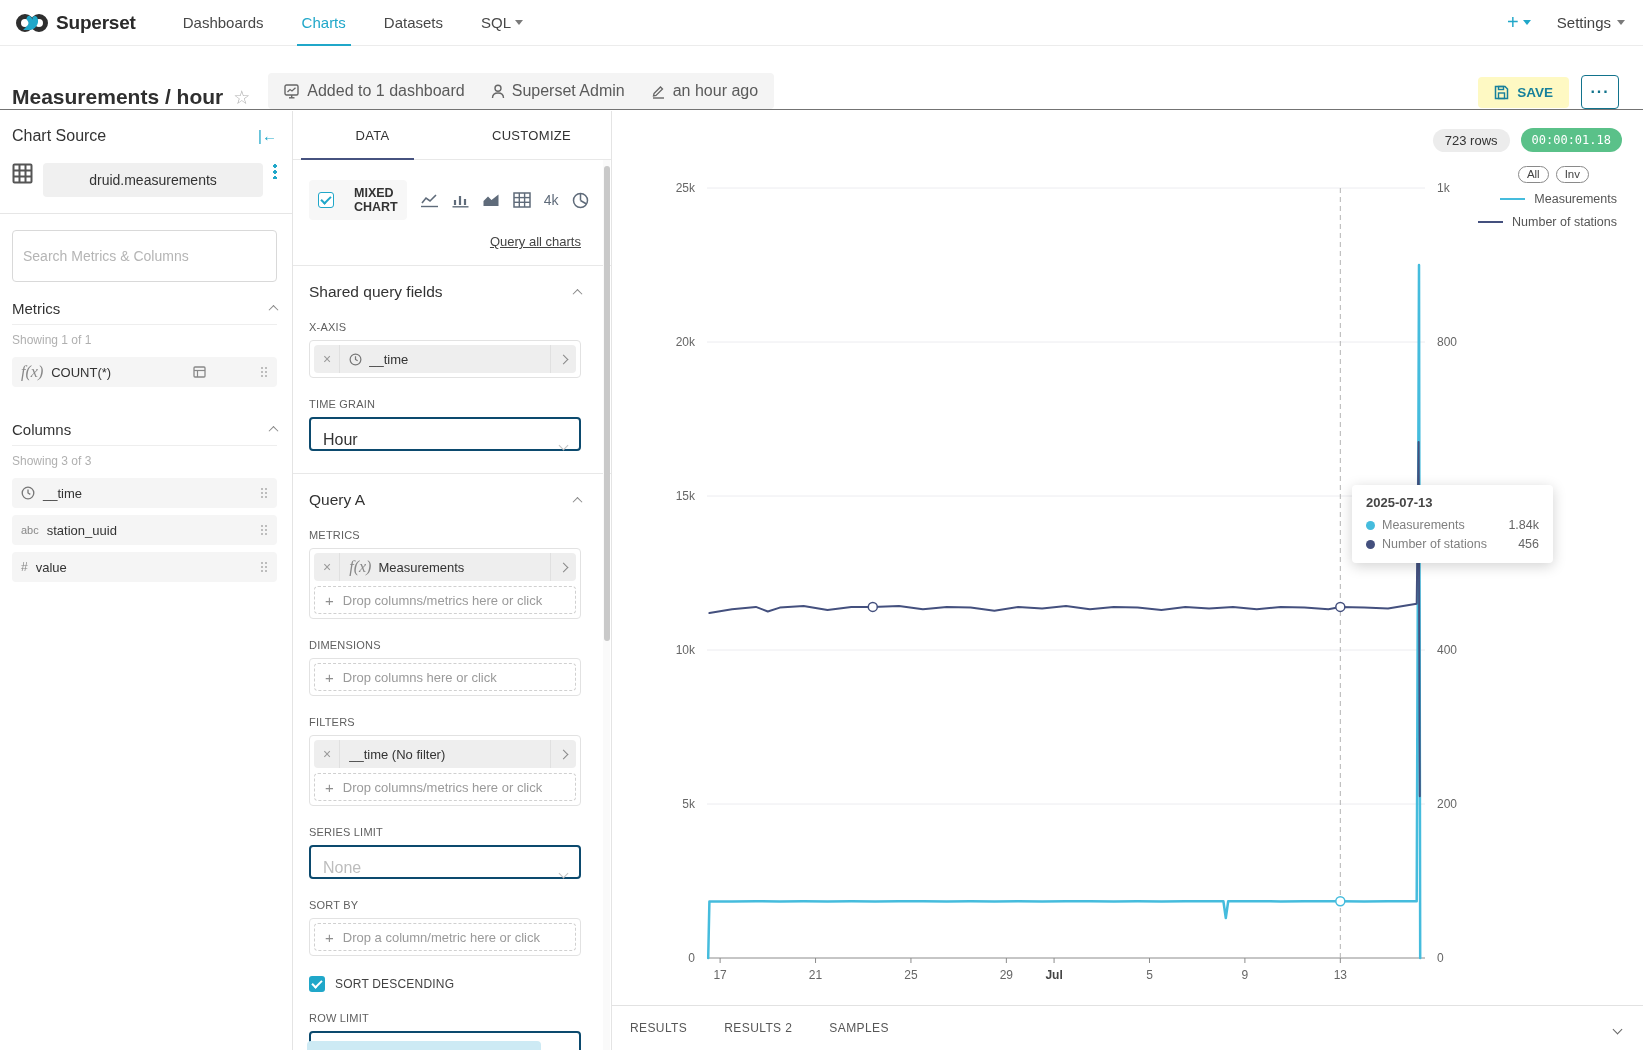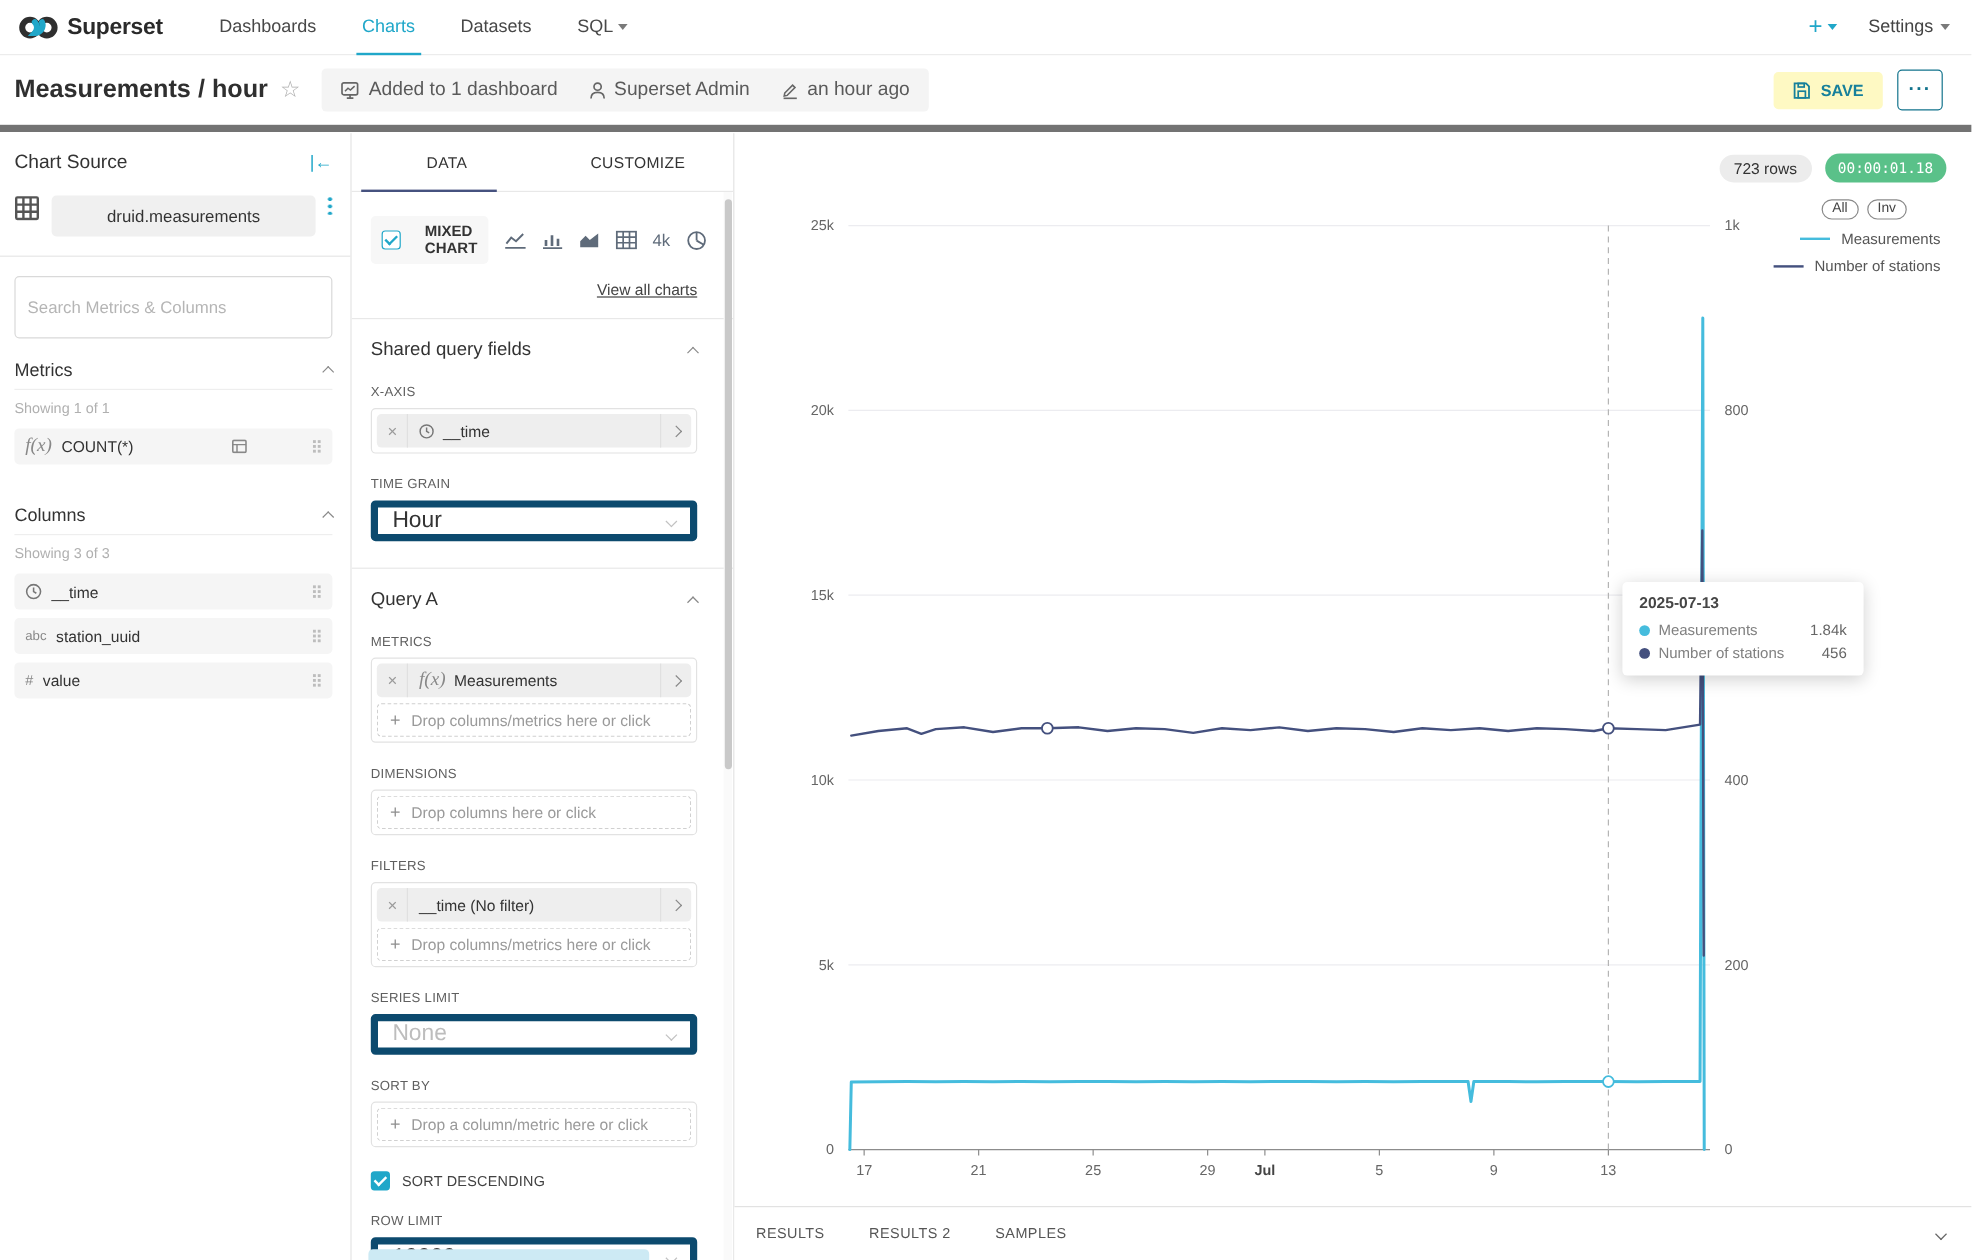--- a/index.html
+++ b/index.html
@@ -15,21 +15,21 @@
   .nav-item { display:flex; align-items:center; padding:0 19px; font-size:15px; color:#484848; cursor:pointer; position:relative; }
   .nav-item.active { color:#20a7c9; }
   .nav-item.active::after { content:''; position:absolute; left:14px; right:14px; bottom:-1px; height:2px; background:#20a7c9; }
   .nav-right { margin-left:auto; display:flex; align-items:center; gap:26px; }
   .plus-btn { color:#20a7c9; font-size:20px; display:flex; align-items:center; gap:4px; cursor:pointer; }
   .settings { font-size:15px; color:#434343; display:flex; align-items:center; gap:6px; cursor:pointer; }
   .tri-down { width:0; height:0; border-left:4px solid transparent; border-right:4px solid transparent; border-top:5px solid #7a7a7a; display:inline-block; }
   .tri-down.teal { border-top-color:#20a7c9; }
 
   
-  .page-header { height:64px; display:flex; align-items:center; padding:0 24px 0 12px; border-bottom:6px solid #737373; }
+  .page-header { height:64px; display:flex; align-items:flex-end; padding:0 24px 0 12px; border-bottom:1px solid #737373; }
   .page-title { font-size:21px; font-weight:bold; color:#2f2f2f; margin-right:10px; }
   .star { font-size:19px; color:#aeaeae; margin-right:18px; cursor:pointer; }
   .meta-group { background:#f4f4f4; border-radius:4px; display:flex; align-items:center; gap:26px; padding:9px 16px; font-size:16px; color:#5a5a5a; }
   .meta-item { display:flex; align-items:center; gap:7px; }
   .meta-item svg { display:block; }
   .header-right { margin-left:auto; display:flex; align-items:center; gap:12px; }
   .save-btn { background:#fef9c3; color:#17809b; font-weight:bold; font-size:13.5px; border:none; border-radius:4px; padding:8px 16px; display:flex; align-items:center; gap:8px; cursor:pointer; }
   .more-btn { background:#fff; border:1px solid #12738c; color:#12738c; border-radius:4px; width:38px; height:34px; font-size:16px; font-weight:bold; letter-spacing:1px; cursor:pointer; line-height:1; }
 
   
@@ -78,21 +78,21 @@
   .q-title { font-size:15.5px; color:#333; }
   .ctl-label { font-size:11px; color:#5f5f5f; margin:20px 0 7px; letter-spacing:0.2px; }
   .field-wrap { border:1px solid #e2e2e2; border-radius:4px; padding:4px; }
   .field-pill { background:#eee; border-radius:4px; height:28px; display:flex; align-items:center; font-size:13px; color:#333; cursor:pointer; }
   .field-pill .x { color:#9a9a9a; font-size:14px; padding:0 8px 0 9px; cursor:pointer; }
   .field-pill .body { flex:1; display:flex; align-items:center; gap:7px; border-left:1px solid #e0e0e0; align-self:stretch; padding-left:9px; }
   .field-pill .go { border-left:1px solid #e0e0e0; align-self:stretch; display:flex; align-items:center; padding:0 9px; }
   .dropzone { border:1px dashed #d0d0d0; border-radius:4px; height:28px; display:flex; align-items:center; gap:9px; padding:0 10px; font-size:13px; color:#9a9a9a; margin-top:5px; cursor:pointer; }
   .dropzone .plus { color:#8f8f8f; font-size:15px; }
   .dropzone.outer { margin-top:0; }
-  .select { border:6px solid #0c4a6e; border-radius:4px; height:34px; display:flex; align-items:center; justify-content:space-between; padding:0 12px; font-size:19px; color:#333; cursor:pointer; }
+  .select { border:2px solid #0c4a6e; border-radius:4px; height:34px; display:flex; align-items:flex-end; justify-content:space-between; padding:0 12px; font-size:16px; color:#333; cursor:pointer; }
   .select.placeholder { color:#bdbdbd; }
   .cb-row { display:flex; align-items:center; gap:10px; margin-top:20px; font-size:12px; color:#424242; letter-spacing:0.2px; cursor:pointer; }
   .chev { display:inline-block; width:7px; height:7px; border-left:1.5px solid #888; border-top:1.5px solid #888; }
   .chev.up { transform:rotate(45deg) translate(1px,1px); }
   .chev.down { transform:rotate(225deg); }
   .chev.right { transform:rotate(135deg); }
   .scroll-track { position:absolute; right:1px; top:49px; bottom:0; width:7px; background:#fafafa; }
   .scroll-thumb { position:absolute; right:1px; top:55px; width:6px; height:475px; background:#c9c9c9; border-radius:3px; }
   .cut-bar { position:absolute; bottom:0; left:14px; width:234px; height:9px; background:#cdeaf4; border-radius:4px 4px 0 0; }
 
@@ -294,21 +294,21 @@
             </span>
           <span class="viz-4k">4k</span>
           <span class="viz-ic">
               <svg class="ic" width="17" height="17" viewBox="0 0 17 17">
                 <circle cx="8.5" cy="8.5" r="7" fill="none" stroke="#5f6b7a" stroke-width="1.5"></circle>
                 <line x1="8.5" y1="8.5" x2="8.5" y2="1.5" stroke="#5f6b7a" stroke-width="1.5"></line>
                 <line x1="8.5" y1="8.5" x2="14.5" y2="12" stroke="#5f6b7a" stroke-width="1.5"></line>
               </svg>
             </span>
         </div>
-        <a class="view-all">View all charts</a>
+        <a class="view-all">Query all charts</a>
         <div class="mid-divider"></div>
 
         <div class="q-head">
           <span class="q-title">Shared query fields</span>
           <span class="chev up"></span>
         </div>
 
         <div class="ctl-label">X-AXIS</div>
         <div class="field-wrap">
           <div class="field-pill">

